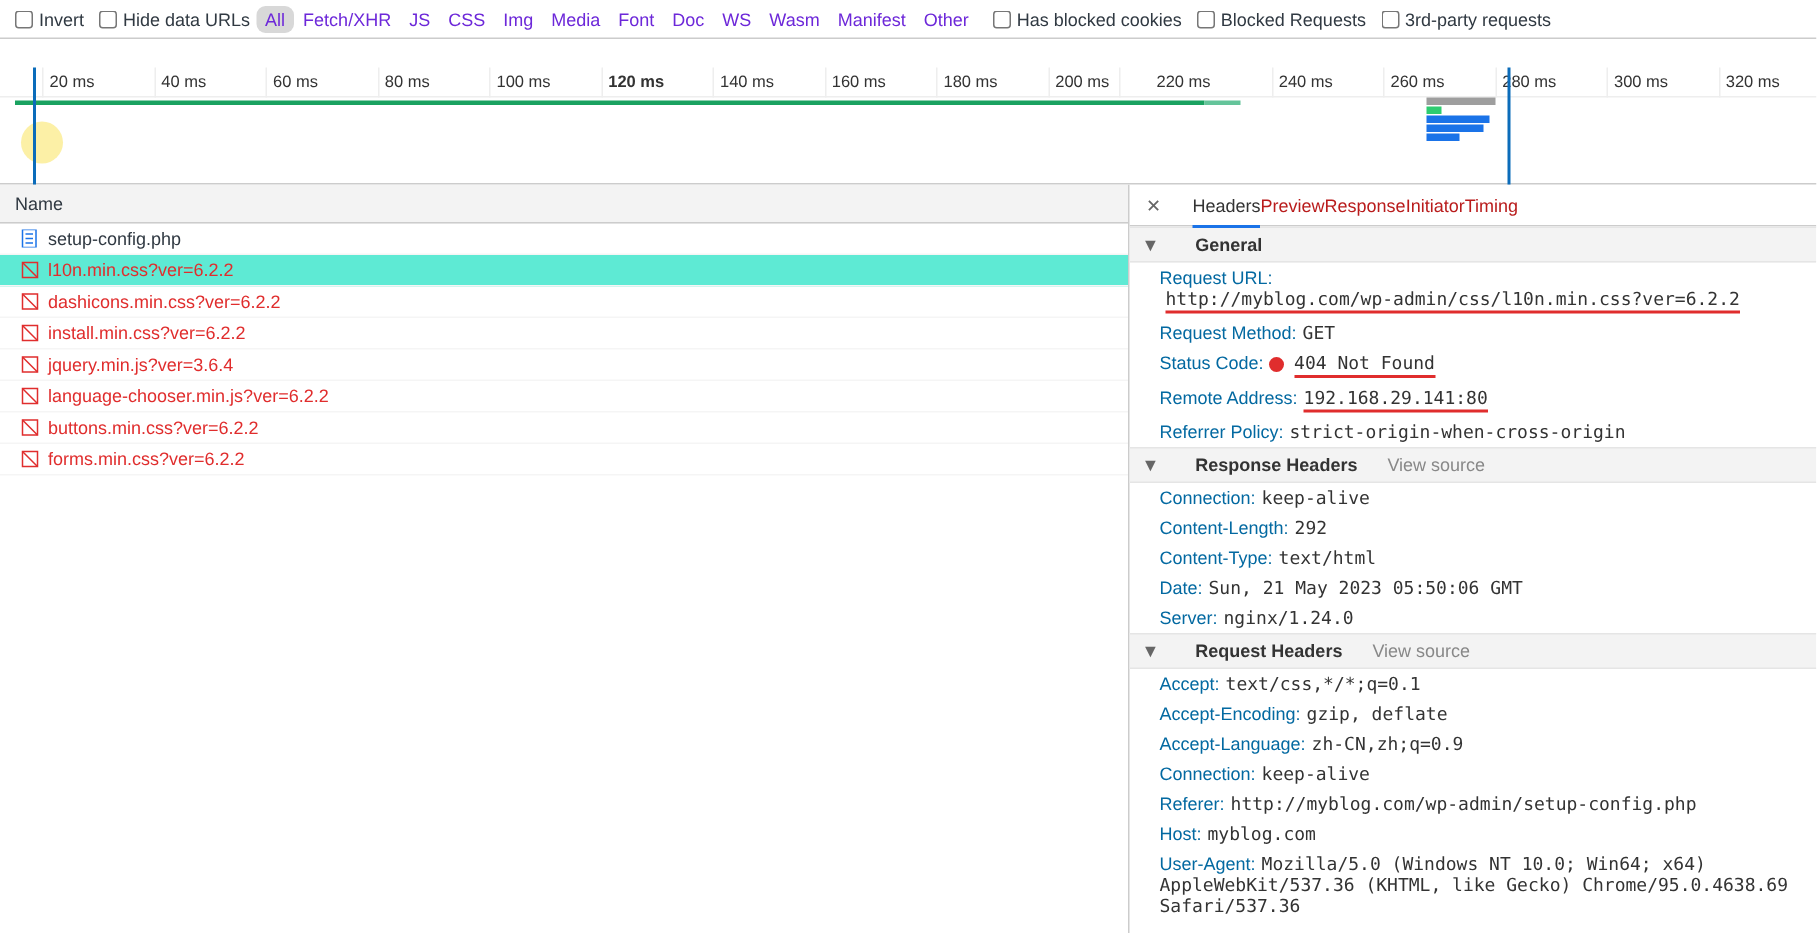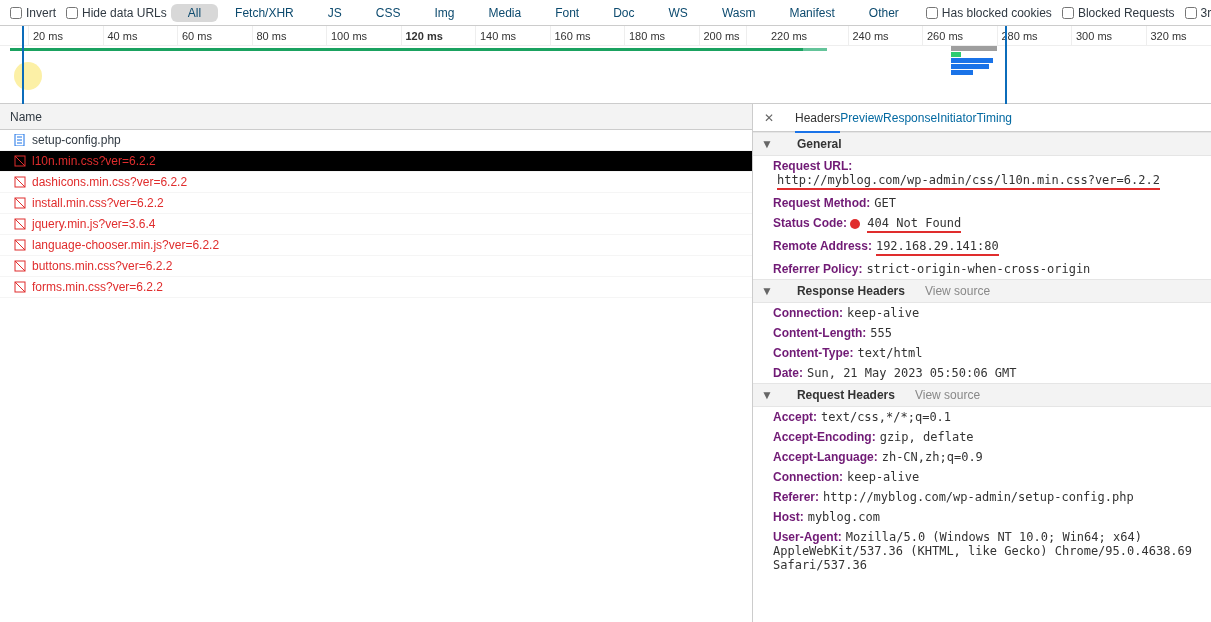--- a/index.html
+++ b/index.html
@@ -3,59 +3,59 @@
 <meta charset="utf-8">
 <style>
 * { box-sizing: border-box; margin: 0; padding: 0; }
 body { font-family: "Segoe UI", Arial, sans-serif; font-size: 12px; color: #303942; background: #fff; width: 1211px; height: 622px; overflow: hidden; }
 
 
 .toolbar { display: flex; align-items: center; height: 26px; border-bottom: 1px solid #ccc; padding: 0 4px; gap: 4px; white-space: nowrap; }
 .filter-input { width: 160px; height: 20px; border: 1px solid #ccc; border-radius: 2px; padding: 0 4px; font-size: 12px; color: #999; }
 .cb { display: inline-flex; align-items: center; gap: 4px; margin-left: 6px; cursor: pointer; }
 .cb input { width: 12px; height: 12px; }
-.type-btn { padding: 2px 17px; border-radius: 6px; cursor: pointer; color: #0c4a6e; }
+.type-btn { padding: 2px 6px; border-radius: 6px; cursor: pointer; color: #6d28d9; }
 .type-btn.active { background: #d8d8d8; }
 
 
 .timeline { position: relative; height: 78px; border-bottom: 1px solid #ccc; background: #fff; }
-.ruler { position: relative; height: 20px; border-bottom: 1px solid #eee; }
+.ruler { position: relative; height: 20px; border-bottom: 1px solid #eee; margin-top: 19px; }
 .tick { position: absolute; top: 0; height: 20px; display: flex; align-items: center; justify-content: center; border-left: 1px solid #eee; font-size: 11px; color: #333; padding-left: 4px; }
 .overview { position: relative; height: 58px; }
 .green-bar { position: absolute; top: 2px; height: 3px; background: #1aa260; }
 .green-bar2 { position: absolute; top: 2px; height: 3px; background: #64c49a; }
 .yellow-dot { position: absolute; width: 28px; height: 28px; border-radius: 50%; background: #fcf0a6; }
 .vline-timeline { position: absolute; top: 0; height: 78px; width: 2px; background: #0b6cba; }
 .cluster { position: absolute; top: 0; }
 .cluster .bar { height: 5px; margin-bottom: 1px; }
 .c-green { background: #2ecc71; }
 .c-blue { background: #1a73e8; }
 .c-grey { background: #9e9e9e; }
 
 
 .main { display: flex; height: calc(622px - 26px - 78px); }
 .reqlist { width: 753px; border-right: 1px solid #ccc; overflow: auto; }
 .reqlist-header { height: 26px; display: flex; align-items: center; padding: 0 10px; border-bottom: 1px solid #ccc; background: #f3f3f3; font-weight: 400; }
 .req-row { height: 21px; display: flex; align-items: center; padding: 0 14px; gap: 6px; cursor: pointer; border-bottom: 1px solid #f5f5f5; }
 .req-row.ok { color: #303942; }
 .req-row.err { color: #e02d2d; }
-.req-row.sel { background: #000000; }
+.req-row.sel { background: #5eead4; }
 .file-icon { width: 12px; height: 12px; display: inline-flex; align-items: center; justify-content: center; }
 
 
 .details { flex: 1; overflow: auto; }
 .details-tabs { display: flex; align-items: center; height: 28px; border-bottom: 1px solid #ccc; gap: 18px; padding: 0 8px; }
 .close-x { width: 16px; height: 16px; display: flex; align-items: center; justify-content: center; cursor: pointer; color: #666; }
-.dtab { cursor: pointer; color: #0369a1; padding: 6px 0; }
+.dtab { cursor: pointer; color: #b91c1c; padding: 6px 0; }
 .dtab.active { color: #333; border-bottom: 2px solid #1a73e8; }
 .section-hdr { background: #f3f3f3; border-top: 1px solid #e5e5e5; border-bottom: 1px solid #e5e5e5; padding: 4px 8px; display: flex; align-items: center; gap: 20px; font-weight: bold; color: #333; }
 .section-hdr .tri { color: #666; margin-right: 4px; }
 .view-src { font-weight: normal; color: #888; cursor: pointer; }
 .kv { padding: 3px 8px 3px 20px; }
-.kv .k { font-weight: bold; color: #701a75; }
+.kv .k { font-weight: normal; color: #0369a1; }
 .kv .v { font-family: Consolas, monospace; color: #333; margin-left: 4px; }
 .redline { display: inline-block; border-bottom: 2px solid #e02d2d; padding-bottom: 1px; }
 .status-dot { display: inline-block; width: 10px; height: 10px; border-radius: 50%; background: #e02d2d; vertical-align: middle; margin-right: 3px; }
 </style>
 </head>
 <body>
 
 <div class="toolbar">
   <label class="cb">
       <input type="checkbox" style="">
@@ -213,23 +213,24 @@
     <div class="kv"><span class="k">Remote Address:</span><span class="v redline">192.168.29.141:80</span></div>
     <div class="kv"><span class="k">Referrer Policy:</span><span class="v">strict-origin-when-cross-origin</span></div>
 
     <div class="section-hdr">
         <span class="tri">▼</span>
         <span>Response Headers</span>
         <span class="view-src">View source</span>
       </div>
     <div id="resp-hdrs">
         <div class="kv"><span class="k">Connection:</span><span class="v">keep-alive</span></div>
-        <div class="kv"><span class="k">Content-Length:</span><span class="v">555</span></div>
+        <div class="kv"><span class="k">Content-Length:</span><span class="v">292</span></div>
         <div class="kv"><span class="k">Content-Type:</span><span class="v">text/html</span></div>
         <div class="kv"><span class="k">Date:</span><span class="v">Sun, 21 May 2023 05:50:06 GMT</span></div>
+        <div class="kv"><span class="k">Server:</span><span class="v">nginx/1.24.0</span></div>
       </div>
 
     <div class="section-hdr">
         <span class="tri">▼</span>
         <span>Request Headers</span>
         <span class="view-src">View source</span>
       </div>
     <div id="req-hdrs">
         <div class="kv"><span class="k">Accept:</span><span class="v">text/css,*/*;q=0.1</span></div>
         <div class="kv"><span class="k">Accept-Encoding:</span><span class="v">gzip, deflate</span></div>

